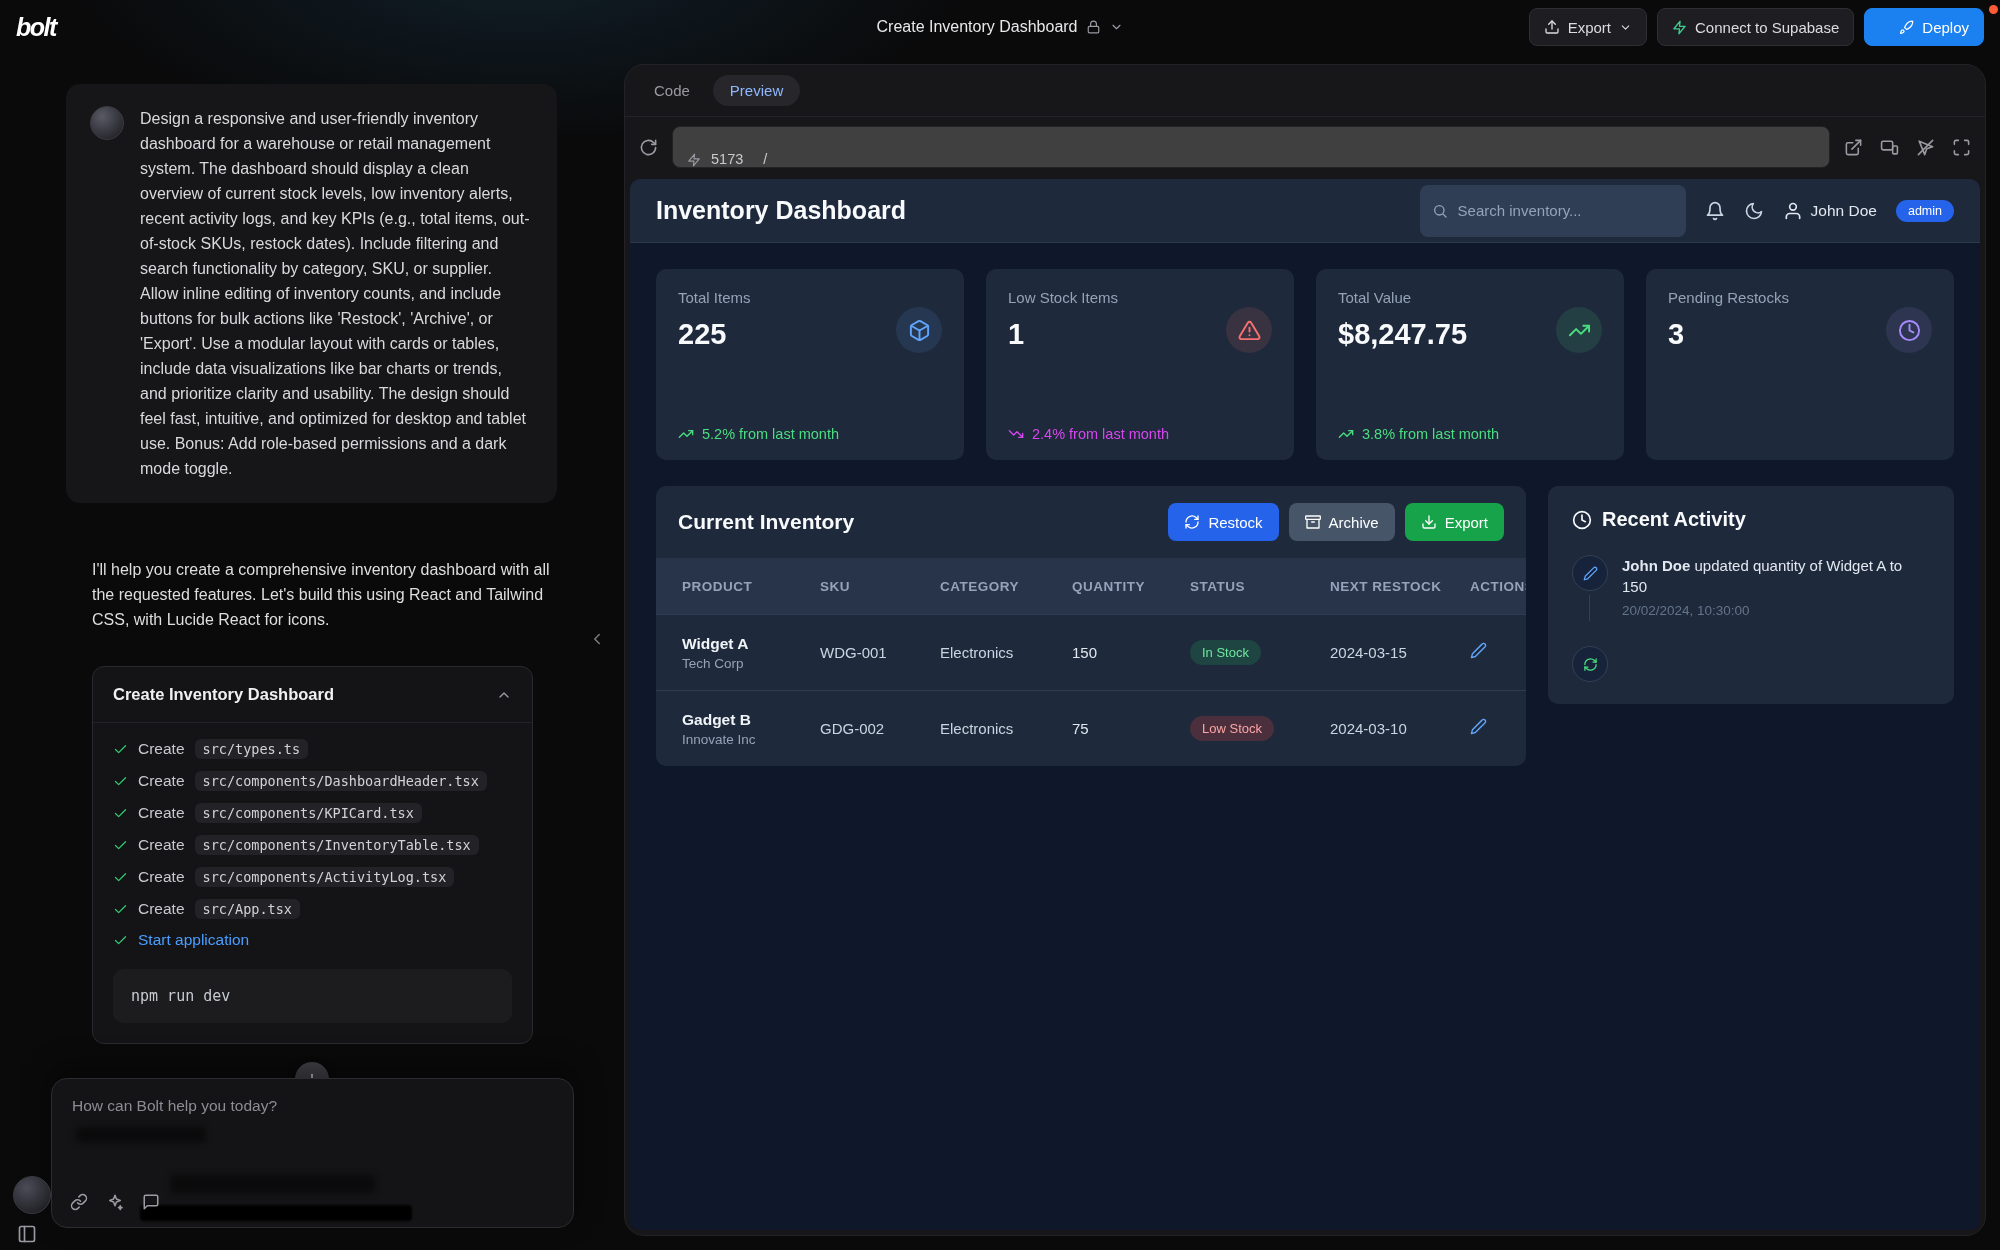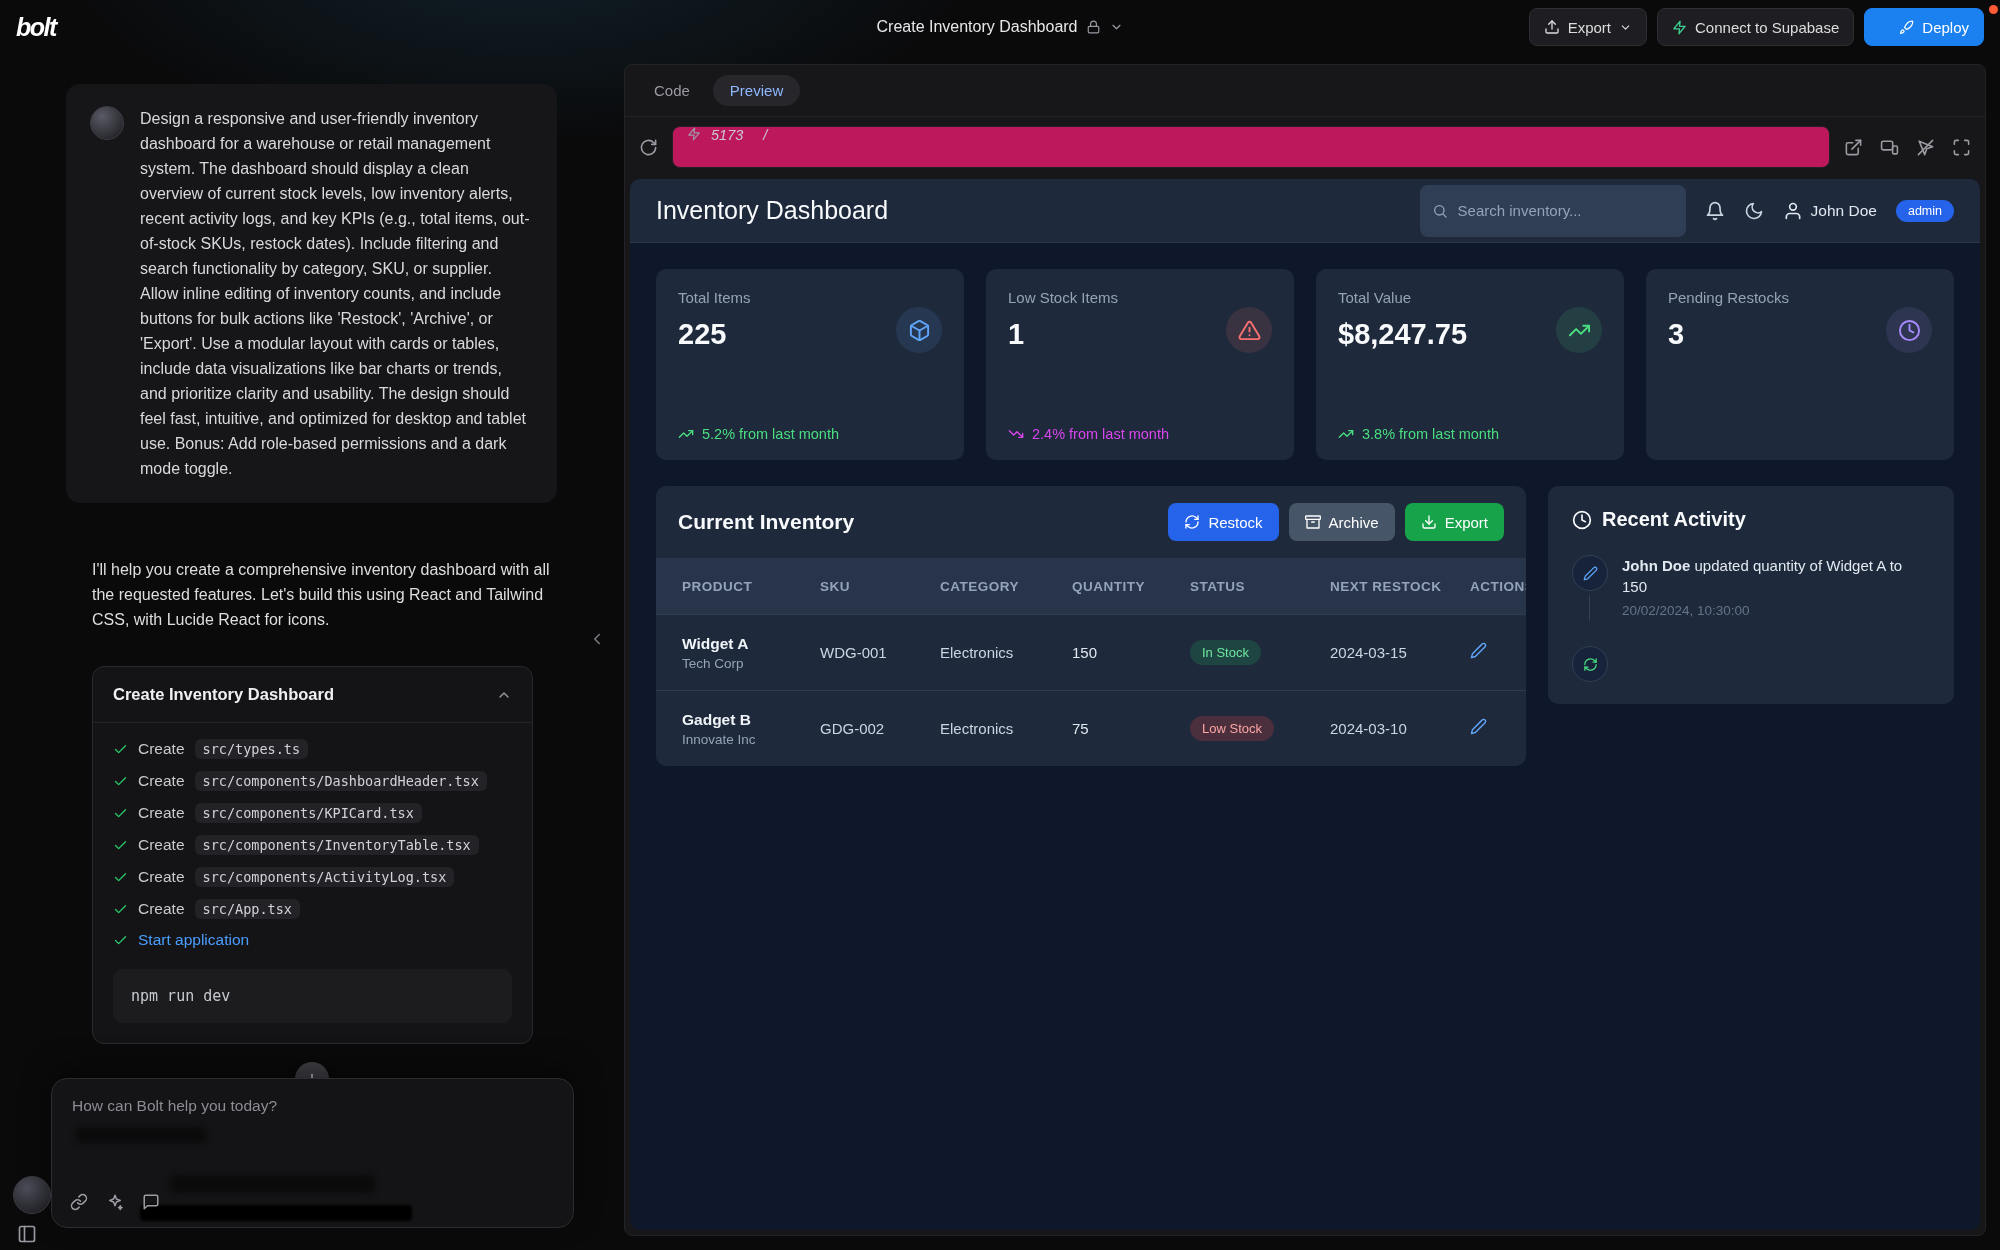--- a/index.html
+++ b/index.html
@@ -57,37 +57,37 @@
   .redact.r3 { left:88px; top:126px; width:272px; height:16px; filter:blur(1px); opacity:.97; background:#000; }
   .input-icons { position:absolute; left:18px; bottom:16px; display:flex; gap:18px; color:#9b9ba3; }
   .input-icons span { cursor:pointer; }
 
   .page-avatar { position:absolute; left:13px; top:1122px; width:38px; height:38px; border-radius:50%; cursor:pointer;
     border:1px solid #3a3a40; background:radial-gradient(circle at 35% 30%, #4c4c58, #141417); z-index:5; }
   .sidebar-toggle { position:absolute; left:17px; top:1170px; color:#9a9aa2; cursor:pointer; z-index:5; }
   .collapse-chat { position:absolute; left:588px; top:576px; color:#7b7b82; cursor:pointer; z-index:5; }
 
   
-  .workbench { flex:1; margin:10px 14px 14px 0; background:#17171a; border:1px solid #232327; border-radius:8px;
+  .workbench { flex:1; margin:10px 14px 14px 0; background:#17171a; border:1px solid #232327; border-radius:20px;
     display:flex; flex-direction:column; overflow:hidden; position:relative; }
   .wb-tabs { display:flex; align-items:center; gap:6px; padding:10px 12px; border-bottom:1px solid #232327; }
   .wb-tab { padding:7px 17px; border-radius:999px; font-size:15px; color:#9a9aa2; cursor:pointer; }
   .wb-tab.active { background:#26262b; color:#8fb8ff; }
   .wb-urlrow { display:flex; align-items:center; gap:14px; padding:9px 14px; }
   .wb-iconbtn { color:#9a9aa2; cursor:pointer; display:flex; }
-  .wb-url { flex:1; height:42px; background:#be185d; border:1px solid #232327; border-radius:8px;
-    display:flex; align-items:flex-start; gap:10px; padding:0 14px; color:#c9c9ce; font-size:14.5px; cursor:text;font-style:italic; }
+  .wb-url { flex:1; height:42px; background:#404040; border:1px solid #232327; border-radius:8px;
+    display:flex; align-items:flex-end; gap:10px; padding:0 14px; color:#c9c9ce; font-size:14.5px; cursor:text; }
   .wb-url .path { margin-left:10px; }
   .wb-icons { display:flex; gap:17px; color:#9a9aa2; }
   .preview { flex:1; margin:2px 5px 5px; border-radius:10px; overflow:hidden; background:#0f172a; display:flex; flex-direction:column; }
 
   
   .dash-header { height:64px; background:#1e293b; border-bottom:1px solid rgba(51,65,85,.6);
     display:flex; align-items:center; padding:0 26px; flex-shrink:0; }
-  .dash-title { font-size:25px; font-weight:400; color:#f8fafc; }
+  .dash-title { font-size:25px; font-weight:700; color:#f8fafc; }
   .dash-right { margin-left:auto; display:flex; align-items:center; gap:19px; }
   .dash-search { width:266px; height:52px; background:#2f3e54; border-radius:8px; display:flex; align-items:center; gap:10px; padding:0 12px; color:#94a3b8; cursor:text; }
   .dash-search input { background:transparent; border:none; outline:none; color:#e2e8f0; font-size:15px; width:100%; font-family:inherit; }
   .dash-search input::placeholder { color:#94a3b8; }
   .hdr-ic { color:#cbd5e1; cursor:pointer; display:flex; }
   .user-chip { display:flex; align-items:center; gap:8px; color:#e2e8f0; font-size:15.5px; cursor:pointer; }
   .role-badge { background:#2563eb; color:#fff; font-size:12.5px; padding:4px 12px; border-radius:999px; }
 
   .dash-content { padding:26px; flex:1; overflow:hidden; }
   .kpi-row { display:grid; grid-template-columns:repeat(4,1fr); gap:22px; }

